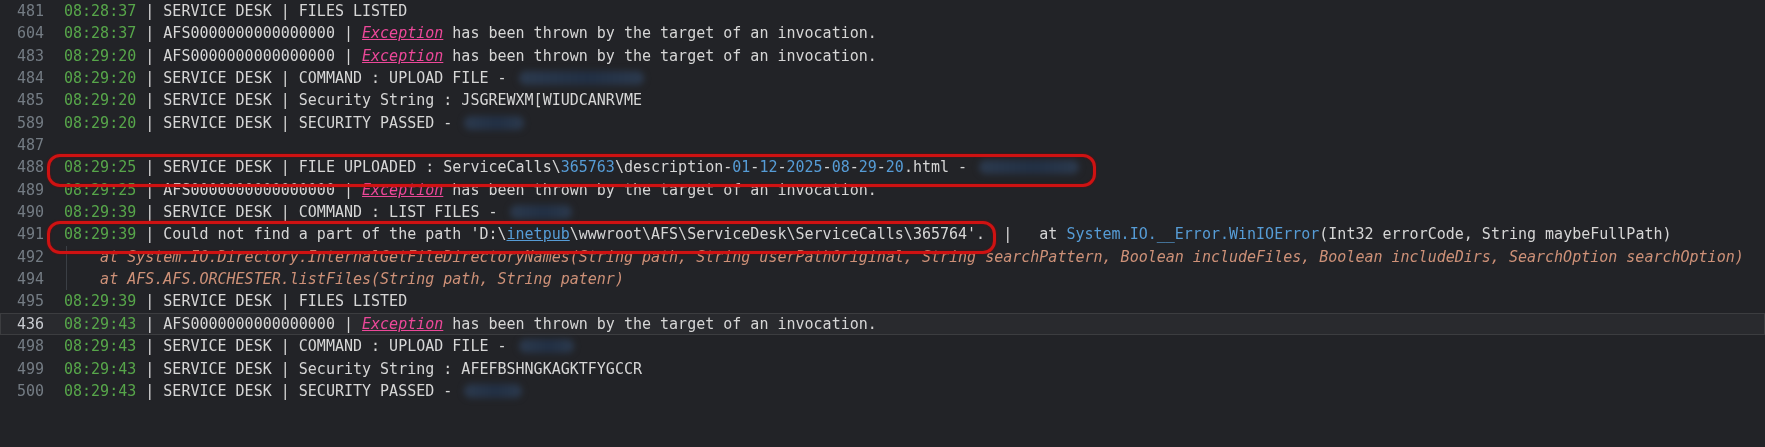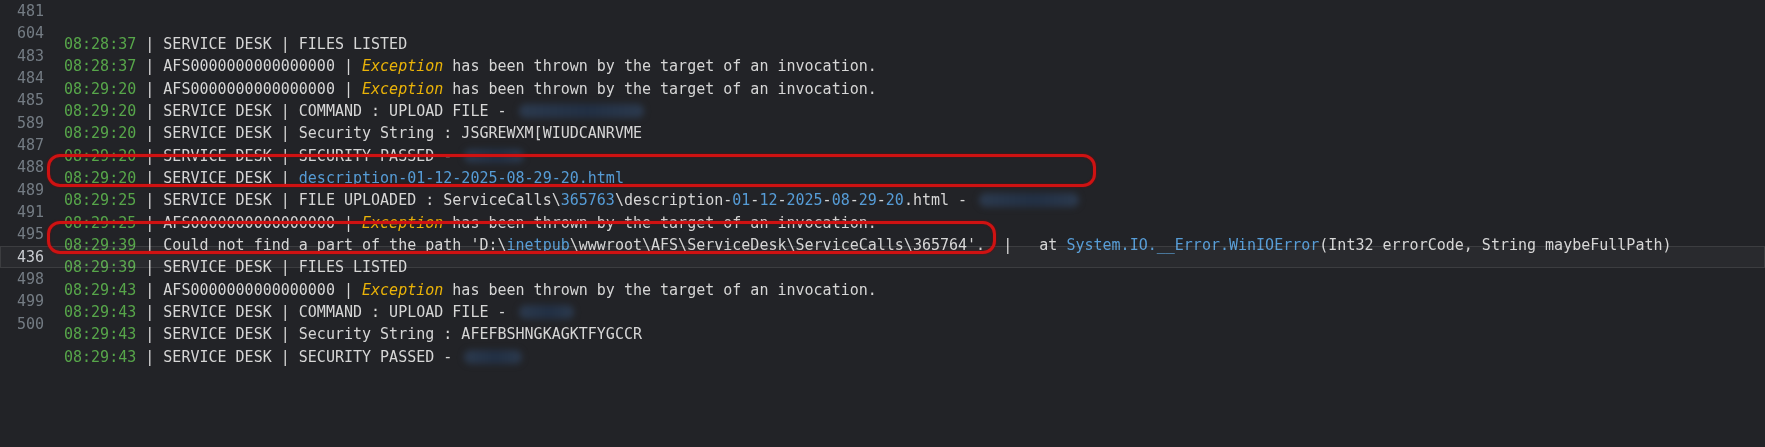--- a/index.html
+++ b/index.html
@@ -27,25 +27,24 @@
     flex:0 0 44px;
     width:44px;
     text-align:right;
     color:#747c84;
     user-select:none;
   }
   .row.active .gutter{color:#c9ccd1;}
   .content{
     padding-left:20px;
     white-space:pre;
-    margin-top:33px;
   }
   .ts{color:#57a64a;}
   .w{color:#d6d6d6;}
-  .exc{color:#eab308;font-style:italic;}
+  .exc{color:#ec4899;font-style:italic;text-decoration:underline;}
   .stk{color:#ce9178;font-style:italic;}
   .blu{color:#569cd6;}
   .lnk{color:#569cd6;text-decoration:underline;}
   .blur{
     display:inline-block;
     height:14px;
     border-radius:7px;
     background:linear-gradient(90deg,#2c3a4e,#223044 55%,#2c3a4e);
     filter:blur(3px);
     vertical-align:-2px;
@@ -69,24 +68,27 @@
 <body>
 
 <div class="editor">
   <div id="rows">
       <div class="row"><span class="gutter">481</span><span class="content"><span class="ts">08:28:37</span><span class="w"> | SERVICE DESK | FILES LISTED</span></span></div>
       <div class="row"><span class="gutter">604</span><span class="content"><span class="ts">08:28:37</span><span class="w"> | AFS0000000000000000 | </span><span class="exc">Exception</span><span class="w"> has been thrown by the target of an invocation.</span></span></div>
       <div class="row"><span class="gutter">483</span><span class="content"><span class="ts">08:29:20</span><span class="w"> | AFS0000000000000000 | </span><span class="exc">Exception</span><span class="w"> has been thrown by the target of an invocation.</span></span></div>
       <div class="row"><span class="gutter">484</span><span class="content"><span class="ts">08:29:20</span><span class="w"> | SERVICE DESK | COMMAND : UPLOAD FILE - </span><span class="blur" style="width: 125px;"></span></span></div>
       <div class="row"><span class="gutter">485</span><span class="content"><span class="ts">08:29:20</span><span class="w"> | SERVICE DESK | Security String : JSGREWXM[WIUDCANRVME</span></span></div>
       <div class="row"><span class="gutter">589</span><span class="content"><span class="ts">08:29:20</span><span class="w"> | SERVICE DESK | SECURITY PASSED - </span><span class="blur" style="width: 60px;"></span></span></div>
-      <div class="row"><span class="gutter">487</span><span class="content"><span class="ts">08:29:20</span><span class="w"> | SERVICE DESK | </span><span class="blu">description-01-12-2025-08-29-20.html</span></span></div>
+      <div class="row"><span class="gutter">487</span></div>
       <div class="row"><span class="gutter">488</span><span class="content"><span class="ts">08:29:25</span><span class="w"> | SERVICE DESK | FILE UPLOADED : ServiceCalls\</span><span class="blu">365763</span><span class="w">\description-</span><span class="blu">01</span><span class="w">-</span><span class="blu">12</span><span class="w">-</span><span class="blu">2025</span><span class="w">-</span><span class="blu">08</span><span class="w">-</span><span class="blu">29</span><span class="w">-</span><span class="blu">20</span><span class="w">.html - </span><span class="blur" style="width: 100px;"></span></span></div>
       <div class="row"><span class="gutter">489</span><span class="content"><span class="ts">08:29:25</span><span class="w"> | AFS0000000000000000 | </span><span class="exc">Exception</span><span class="w"> has been thrown by the target of an invocation.</span></span></div>
+      <div class="row"><span class="gutter">490</span><span class="content"><span class="ts">08:29:39</span><span class="w"> | SERVICE DESK | COMMAND : LIST FILES - </span><span class="blur" style="width: 62px;"></span></span></div>
       <div class="row"><span class="gutter">491</span><span class="content"><span class="ts">08:29:39</span><span class="w"> | Could not find a part of the path 'D:\</span><span class="lnk">inetpub</span><span class="w">\wwwroot\AFS\ServiceDesk\ServiceCalls\365764'.  |   at </span><span class="blu">System.IO.__Error.WinIOError</span><span class="w">(Int32 errorCode, String maybeFullPath)</span></span></div>
+      <div class="row"><span class="guide"></span><span class="gutter">492</span><span class="content"><span class="stk">    at System.IO.Directory.InternalGetFileDirectoryNames(String path, String userPathOriginal, String searchPattern, Boolean includeFiles, Boolean includeDirs, SearchOption searchOption)</span></span></div>
+      <div class="row"><span class="guide"></span><span class="gutter">494</span><span class="content"><span class="stk">    at AFS.AFS.ORCHESTER.listFiles(String path, String patenr)</span></span></div>
       <div class="row"><span class="gutter">495</span><span class="content"><span class="ts">08:29:39</span><span class="w"> | SERVICE DESK | FILES LISTED</span></span></div>
       <div class="row active"><span class="gutter">436</span><span class="content"><span class="ts">08:29:43</span><span class="w"> | AFS0000000000000000 | </span><span class="exc">Exception</span><span class="w"> has been thrown by the target of an invocation.</span></span></div>
       <div class="row"><span class="gutter">498</span><span class="content"><span class="ts">08:29:43</span><span class="w"> | SERVICE DESK | COMMAND : UPLOAD FILE - </span><span class="blur" style="width: 55px;"></span></span></div>
       <div class="row"><span class="gutter">499</span><span class="content"><span class="ts">08:29:43</span><span class="w"> | SERVICE DESK | Security String : AFEFBSHNGKAGKTFYGCCR</span></span></div>
       <div class="row"><span class="gutter">500</span><span class="content"><span class="ts">08:29:43</span><span class="w"> | SERVICE DESK | SECURITY PASSED - </span><span class="blur" style="width: 58px;"></span></span></div>
     </div>
   <div id="annos">
       <div class="anno" style="top: 153.95px; left: 47px; width: 1043px;"></div>
       <div class="anno" style="top: 221px; left: 47px; width: 943px;"></div>
     </div>

